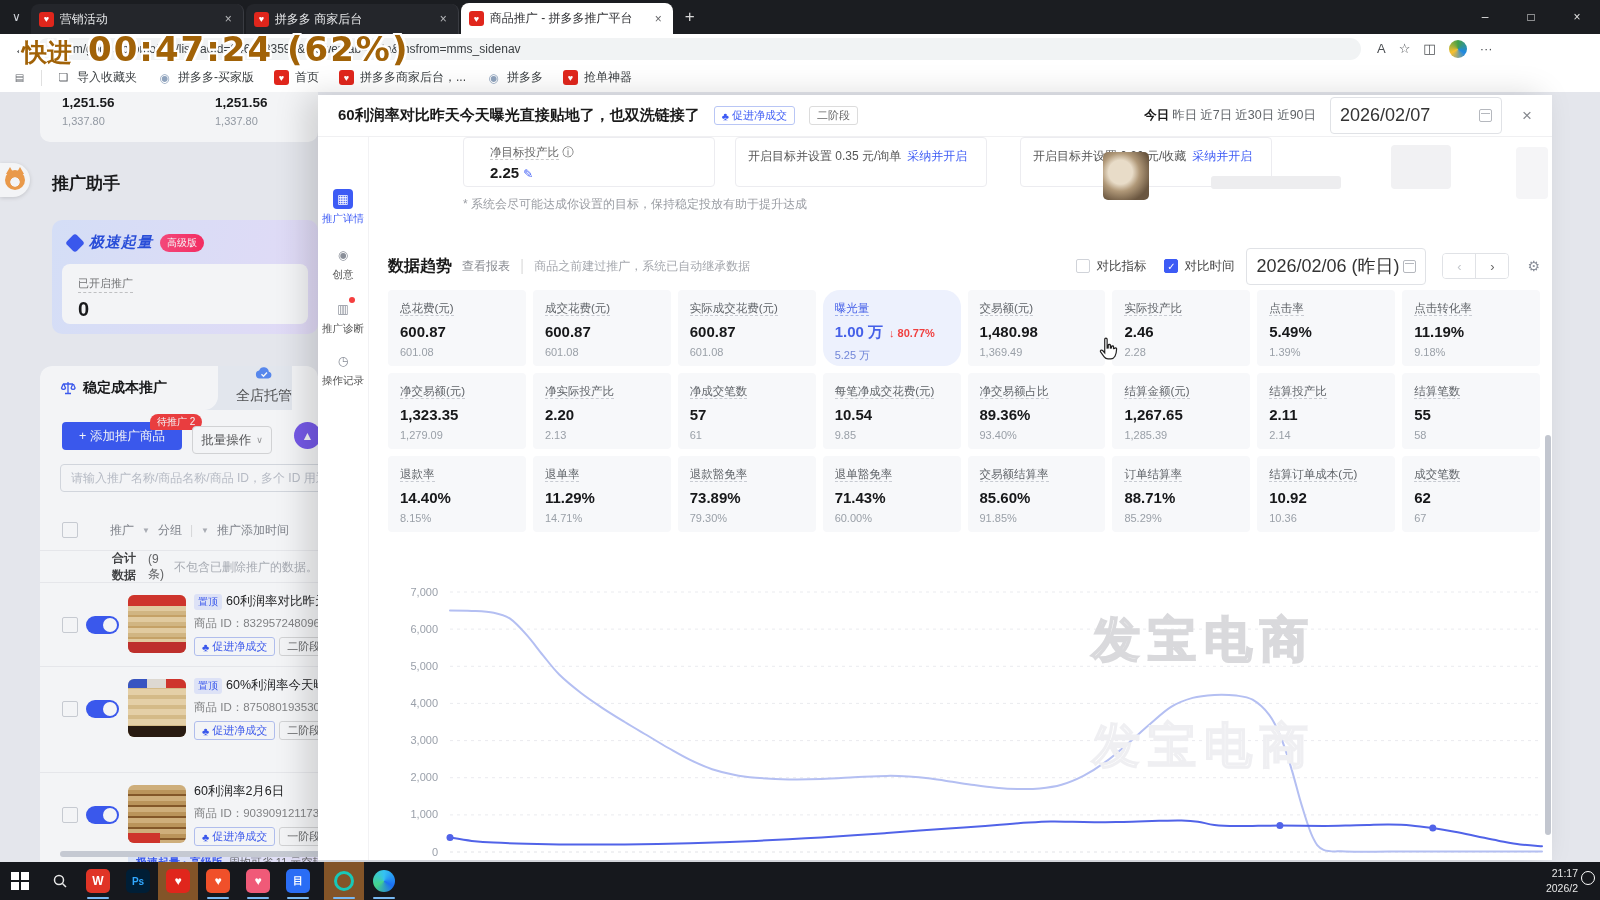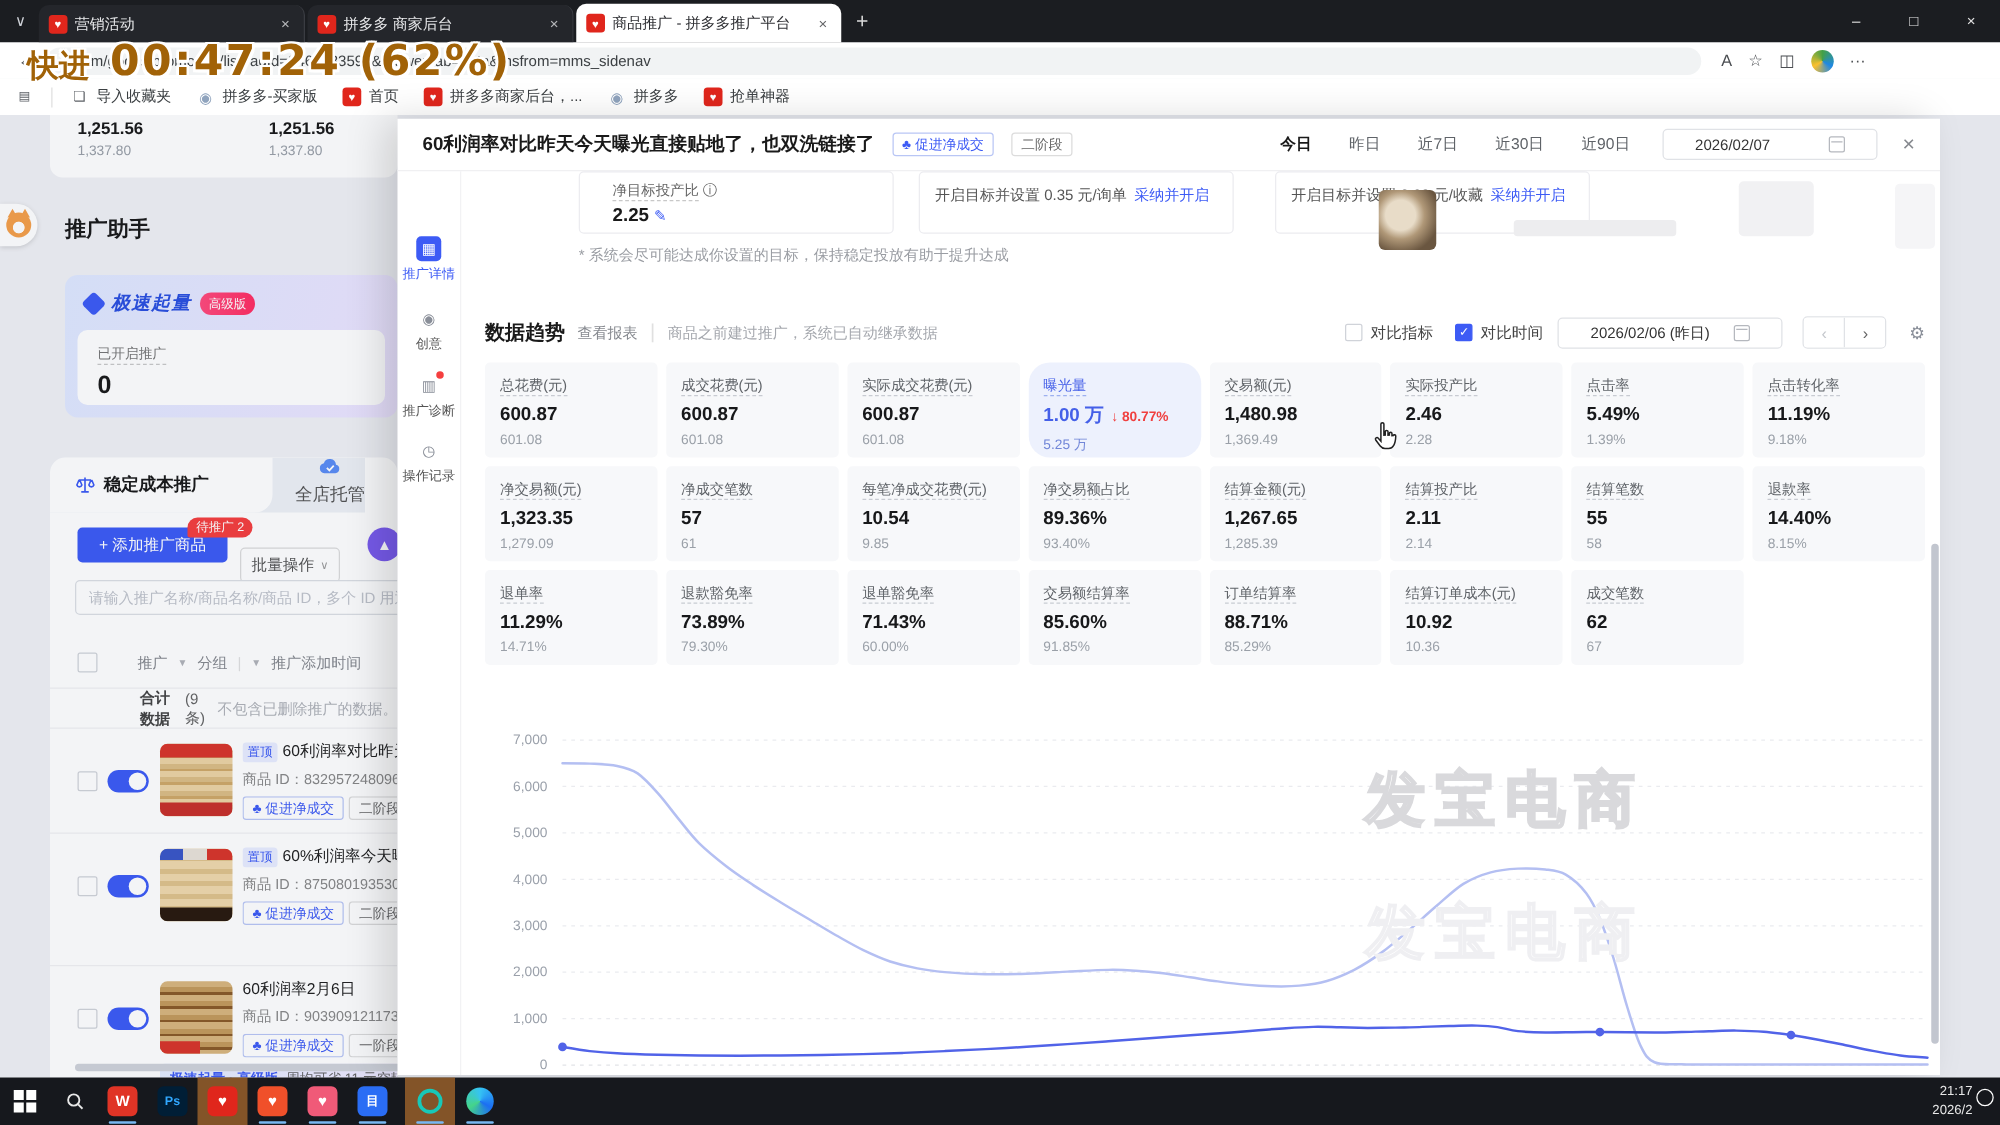--- a/index.html
+++ b/index.html
@@ -61,21 +61,21 @@
   .bstat .v{font-size:20px;font-weight:bold;color:#1a1a1a;}
   .bstat .lk{font-size:11px;color:#3d5bf5;}
   .bstat .lk:empty{display:none;}
   .maincard{position:absolute;left:40px;top:274px;width:278px;height:496px;background:#fff;border-radius:12px 12px 0 0;overflow:hidden;}
   .ptabs{position:absolute;left:0;top:0;width:252px;height:44px;background:#eef1f6;text-align:right;}
   .ptab1{position:absolute;left:0;top:0;width:178px;height:44px;background:#fff;border-radius:12px 0 14px 0;display:flex;align-items:center;gap:7px;padding-left:20px;box-sizing:border-box;font-size:14px;font-weight:bold;color:#1a1a1a;}
   .ptab2{position:absolute;left:178px;top:0;height:44px;display:flex;align-items:center;gap:7px;padding-left:18px;font-size:14px;color:#555;flex-direction:column;}
   .btnrow{position:absolute;left:0;top:52px;width:278px;height:30px;}
   .addbtn{position:absolute;left:22px;top:4px;width:120px;height:28px;background:#3d5bf5;color:#fff;font-size:12.5px;border-radius:4px;display:flex;align-items:center;justify-content:center;}
   .addbadge{position:absolute;left:88px;top:-8px;background:#f53f3f;color:#fff;font-size:10px;padding:1px 7px;border-radius:9px 9px 9px 2px;white-space:nowrap;}
-  .batchbtn{position:absolute;left:152px;top:20px;width:80px;height:28px;border:1px solid #dcdcdc;border-radius:4px;color:#555;font-size:12.5px;display:flex;align-items:center;justify-content:center;gap:5px;box-sizing:border-box;background:#fff;}
+  .batchbtn{position:absolute;left:152px;top:8px;width:80px;height:28px;border:1px solid #dcdcdc;border-radius:4px;color:#555;font-size:12.5px;display:flex;align-items:center;justify-content:center;gap:5px;box-sizing:border-box;background:#fff;}
   .rocketbtn{position:absolute;left:254px;top:4px;width:27px;height:27px;border-radius:50%;background:#7b5cf0;color:#fff;font-size:12px;display:flex;align-items:center;justify-content:center;}
   .srch{position:absolute;left:20px;top:98px;width:288px;height:28px;border:1px solid #dcdfe4;border-radius:4px;box-sizing:border-box;padding:0 8px;display:flex;align-items:center;background:#fff;}
   .srch input{border:none;outline:none;width:100%;font-size:12px;color:#333;background:transparent;font-family:inherit;}
   .srch input::placeholder{color:#c0c4cc;}
   .theader{position:absolute;left:0;top:150px;width:278px;height:28px;display:flex;align-items:center;font-size:12px;color:#86898f;gap:8px;}
   .cb{width:14px;height:14px;border:1px solid #d0d3d9;border-radius:2px;background:#fff;flex:none;}
   .theader .cb{margin-left:22px;}
   .funnel{font-size:8px;color:#b0b3b9;}
   .vsep{color:#e0e0e0;}
   .sumrow{position:absolute;left:0;top:184px;width:278px;height:32px;display:flex;align-items:center;font-size:12px;border-top:1px solid #f1f1f3;}
@@ -110,23 +110,23 @@
   .pfoot{display:none;}
   .pfoot.show{display:flex;position:absolute;left:88px;top:78px;width:200px;height:22px;border-radius:4px;background:linear-gradient(90deg,#e3ecff,#efe8ff);align-items:center;gap:6px;padding-left:8px;font-size:11px;white-space:nowrap;overflow:hidden;}
   .pfoot b{color:#3d5bf5;} .pfoot span{color:#666;}
   .hscroll{position:absolute;left:60px;top:759px;width:580px;height:6px;border-radius:3px;background:#c5c9d2;z-index:6;}
   
   .drawer{position:absolute;left:318px;top:95px;width:1234px;height:765px;background:#fff;z-index:10;box-shadow:-12px 0 30px rgba(0,0,0,.15);}
   .dheader{position:absolute;left:0;top:0;width:100%;height:42px;border-bottom:1px solid #f0f0f2;display:flex;align-items:center;box-sizing:border-box;padding:0 20px;}
   .dtitle{font-size:15px;font-weight:bold;color:#1a1a1a;white-space:nowrap;}
   .dheader .chip{margin-left:14px;}
   .spacer{flex:1;}
-  .ranges{display:flex;gap:30px;font-size:12.5px;color:#5f6368;margin-right:26px;}
+  .ranges{display:flex;gap:3px;font-size:12.5px;color:#5f6368;margin-right:14px;}
   .ranges .rg.active{color:#1a1a1a;font-weight:bold;}
-  .datebox{width:172px;height:25px;border:1px solid #e0e2e6;border-radius:4px;display:flex;align-items:center;justify-content:space-between;padding:0 25px;font-size:12px;color:#333;box-sizing:border-box;}
+  .datebox{width:172px;height:37px;border:1px solid #e0e2e6;border-radius:4px;display:flex;align-items:center;justify-content:space-between;padding:0 9px;font-size:18px;color:#333;box-sizing:border-box;}
   .cal{width:11px;height:11px;border:1.3px solid #b5b8be;border-radius:2px;position:relative;}
   .cal::before{content:"";position:absolute;left:1px;right:1px;top:2.5px;height:1.3px;background:#b5b8be;}
   .dclose{font-size:17px;color:#86898f;margin-left:20px;}
   .dnav{position:absolute;left:0;top:42px;bottom:0;width:50px;border-right:1px solid #f2f2f4;}
   .dnav-item{position:absolute;left:0;width:50px;text-align:center;}
   .dnav-item .ic{width:20px;height:20px;margin:0 auto;border-radius:4px;display:flex;align-items:center;justify-content:center;font-size:12px;color:#8a8f99;position:relative;}
   .dnav-item.active .ic{background:#3d5bf5;color:#fff;}
   .dnav-item .lb{font-size:10.5px;color:#555;margin-top:3px;}
   .dnav-item.active .lb{color:#3d5bf5;}
   .reddot{position:absolute;right:-2px;top:-2px;width:6px;height:6px;border-radius:50%;background:#f53f3f;}
@@ -623,20 +623,28 @@
 
         <div class="mcard">
           <div class="lbl"><u>净交易额(元)</u></div>
           <div class="vrow">
             <span class="val">1,323.35</span>
 
           </div>
           <div class="cmp">1,279.09</div>
         </div>
 
+        <div class="mcard">
+          <div class="lbl"><u>净实际投产比</u></div>
+          <div class="vrow">
+            <span class="val">2.20</span>
+
+          </div>
+          <div class="cmp">2.13</div>
+        </div>
 
         <div class="mcard">
           <div class="lbl"><u>净成交笔数</u></div>
           <div class="vrow">
             <span class="val">57</span>
 
           </div>
           <div class="cmp">61</div>
         </div>
 

